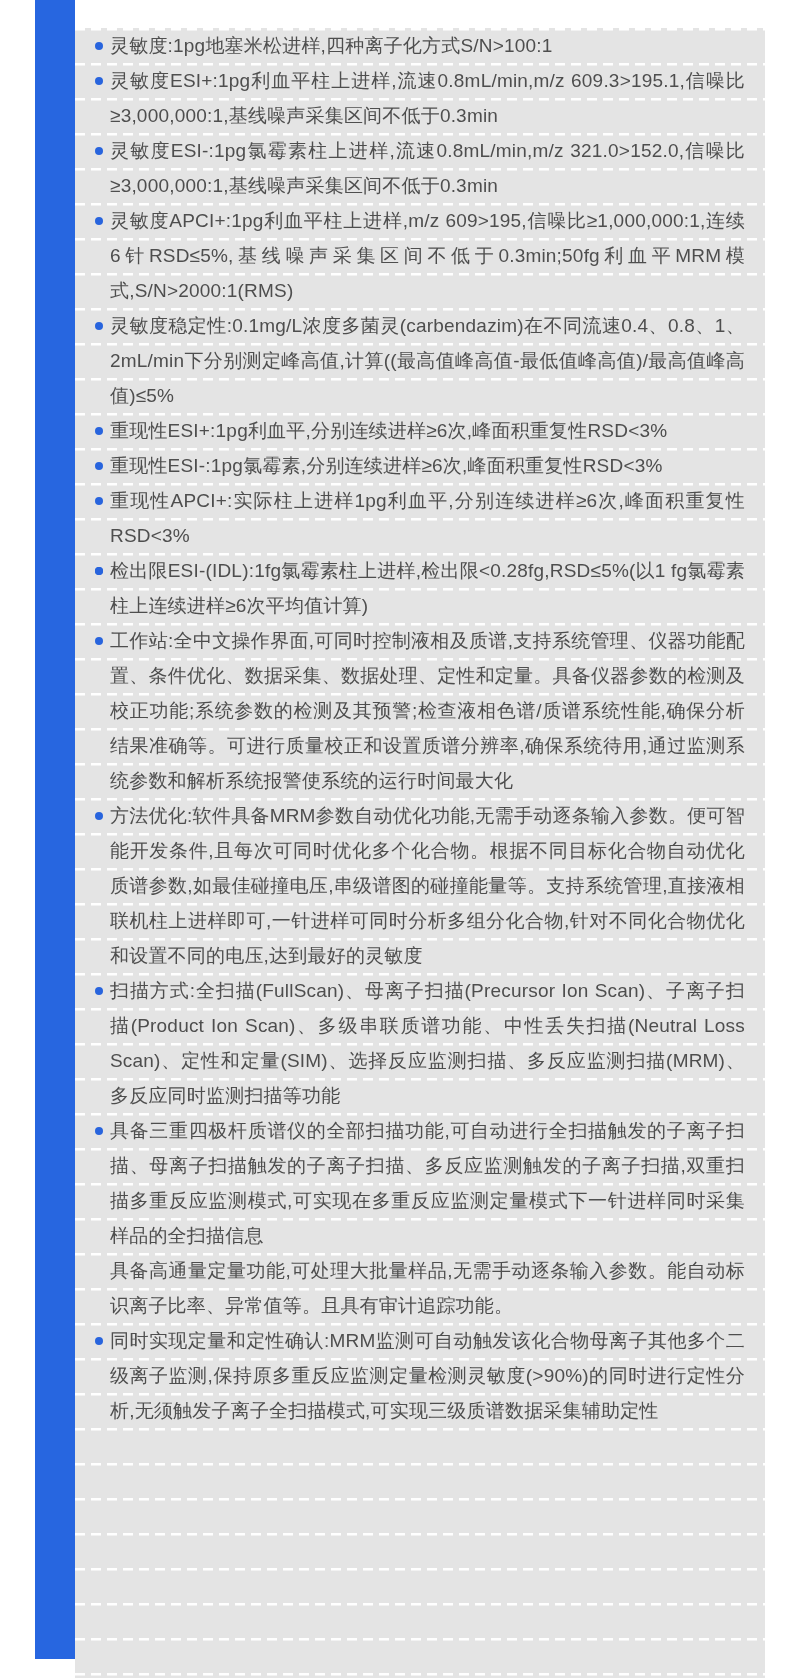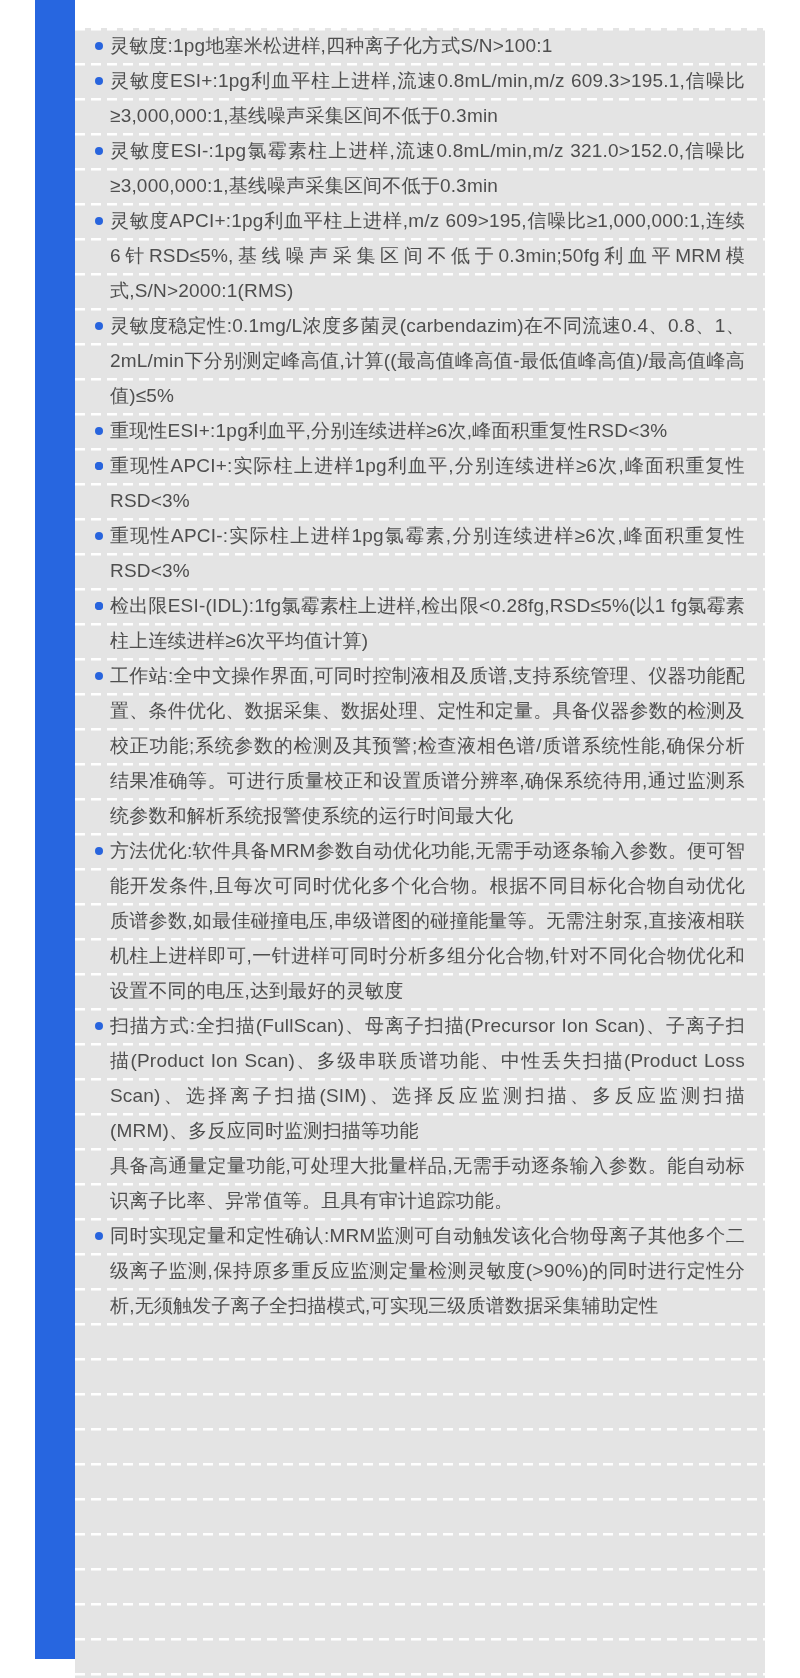--- a/index.html
+++ b/index.html
@@ -82,25 +82,25 @@
       </defs>
       <rect x="0" y="0" width="690" height="1659" fill="url(#dashPattern)"></rect>
     </svg>
     <ul class="spec-list" style="color: rgb(78, 78, 78);">
         <li><span class="dot" style="background: rgb(40, 100, 221);"></span><span>灵敏度:1pg地塞米松进样,四种离子化方式S/N&gt;100:1</span></li>
         <li><span class="dot" style="background: rgb(40, 100, 221);"></span><span>灵敏度ESI+:1pg利血平柱上进样,流速0.8mL/min,m/z 609.3&gt;195.1,信噪比≥3,000,000:1,基线噪声采集区间不低于0.3min</span></li>
         <li><span class="dot" style="background: rgb(40, 100, 221);"></span><span>灵敏度ESI-:1pg氯霉素柱上进样,流速0.8mL/min,m/z 321.0&gt;152.0,信噪比≥3,000,000:1,基线噪声采集区间不低于0.3min</span></li>
         <li><span class="dot" style="background: rgb(40, 100, 221);"></span><span>灵敏度APCI+:1pg利血平柱上进样,m/z 609&gt;195,信噪比≥1,000,000:1,连续6针RSD≤5%,基线噪声采集区间不低于0.3min;50fg利血平MRM模式,S/N&gt;2000:1(RMS)</span></li>
         <li><span class="dot" style="background: rgb(40, 100, 221);"></span><span>灵敏度稳定性:0.1mg/L浓度多菌灵(carbendazim)在不同流速0.4、0.8、1、2mL/min下分别测定峰高值,计算((最高值峰高值-最低值峰高值)/最高值峰高值)≤5%</span></li>
         <li><span class="dot" style="background: rgb(40, 100, 221);"></span><span>重现性ESI+:1pg利血平,分别连续进样≥6次,峰面积重复性RSD&lt;3%</span></li>
-        <li><span class="dot" style="background: rgb(40, 100, 221);"></span></li>
+        <li><span class="dot" style="background: rgb(40, 100, 221);"></span><span>重现性ESI-:1pg氯霉素,分别连续进样≥6次,峰面积重复性RSD&lt;3%</span></li>
         <li><span class="dot" style="background: rgb(40, 100, 221);"></span><span>重现性APCI+:实际柱上进样1pg利血平,分别连续进样≥6次,峰面积重复性RSD&lt;3%</span></li>
-        <li><span class="dot" style="background: rgb(40, 100, 221);"></span><span>重现性APCI-:实际柱上进样1pg氯霉素,分别连续进样≥6次,峰面积重复性RSD&lt;3%</span></li>
         <li><span class="dot" style="background: rgb(40, 100, 221);"></span></li>
         <li><span class="dot" style="background: rgb(40, 100, 221);"></span><span>检出限ESI-(IDL):1fg氯霉素柱上进样,检出限&lt;0.28fg,RSD≤5%(以1 fg氯霉素柱上连续进样≥6次平均值计算)</span></li>
         <li><span class="dot" style="background: rgb(40, 100, 221);"></span><span>工作站:全中文操作界面,可同时控制液相及质谱,支持系统管理、仪器功能配置、条件优化、数据采集、数据处理、定性和定量。具备仪器参数的检测及校正功能;系统参数的检测及其预警;检查液相色谱/质谱系统性能,确保分析结果准确等。可进行质量校正和设置质谱分辨率,确保系统待用,通过监测系统参数和解析系统报警使系统的运行时间最大化</span></li>
-        <li><span class="dot" style="background: rgb(40, 100, 221);"></span><span>方法优化:软件具备MRM参数自动优化功能,无需手动逐条输入参数。便可智能开发条件,且每次可同时优化多个化合物。根据不同目标化合物自动优化质谱参数,如最佳碰撞电压,串级谱图的碰撞能量等。无需注射泵,直接液相联机柱上进样即可,一针进样可同时分析多组分化合物,针对不同化合物优化和设置不同的电压,达到最好的灵敏度</span></li>
-        <li><span class="dot" style="background: rgb(40, 100, 221);"></span><span>扫描方式:全扫描(FullScan)、母离子扫描(Precursor Ion Scan)、子离子扫描(Product Ion Scan)、多级串联质谱功能、中性丢失扫描(Product Loss Scan)、选择离子扫描(SIM)、选择反应监测扫描、多反应监测扫描(MRM)、多反应同时监测扫描等功能</span></li>
+        <li><span class="dot" style="background: rgb(40, 100, 221);"></span><span>方法优化:软件具备MRM参数自动优化功能,无需手动逐条输入参数。便可智能开发条件,且每次可同时优化多个化合物。根据不同目标化合物自动优化质谱参数,如最佳碰撞电压,串级谱图的碰撞能量等。支持系统管理,直接液相联机柱上进样即可,一针进样可同时分析多组分化合物,针对不同化合物优化和设置不同的电压,达到最好的灵敏度</span></li>
+        <li><span class="dot" style="background: rgb(40, 100, 221);"></span><span>扫描方式:全扫描(FullScan)、母离子扫描(Precursor Ion Scan)、子离子扫描(Product Ion Scan)、多级串联质谱功能、中性丢失扫描(Neutral Loss Scan)、定性和定量(SIM)、选择反应监测扫描、多反应监测扫描(MRM)、多反应同时监测扫描等功能</span></li>
+        <li><span class="dot" style="background: rgb(40, 100, 221);"></span><span>具备三重四极杆质谱仪的全部扫描功能,可自动进行全扫描触发的子离子扫描、母离子扫描触发的子离子扫描、多反应监测触发的子离子扫描,双重扫描多重反应监测模式,可实现在多重反应监测定量模式下一针进样同时采集样品的全扫描信息</span></li>
         <li class="no-bullet"><span>具备高通量定量功能,可处理大批量样品,无需手动逐条输入参数。能自动标识离子比率、异常值等。且具有审计追踪功能。</span></li>
         <li><span class="dot" style="background: rgb(40, 100, 221);"></span><span>同时实现定量和定性确认:MRM监测可自动触发该化合物母离子其他多个二级离子监测,保持原多重反应监测定量检测灵敏度(&gt;90%)的同时进行定性分析,无须触发子离子全扫描模式,可实现三级质谱数据采集辅助定性</span></li>
       </ul>
   </div>
 </div>
 
 </body></html>

